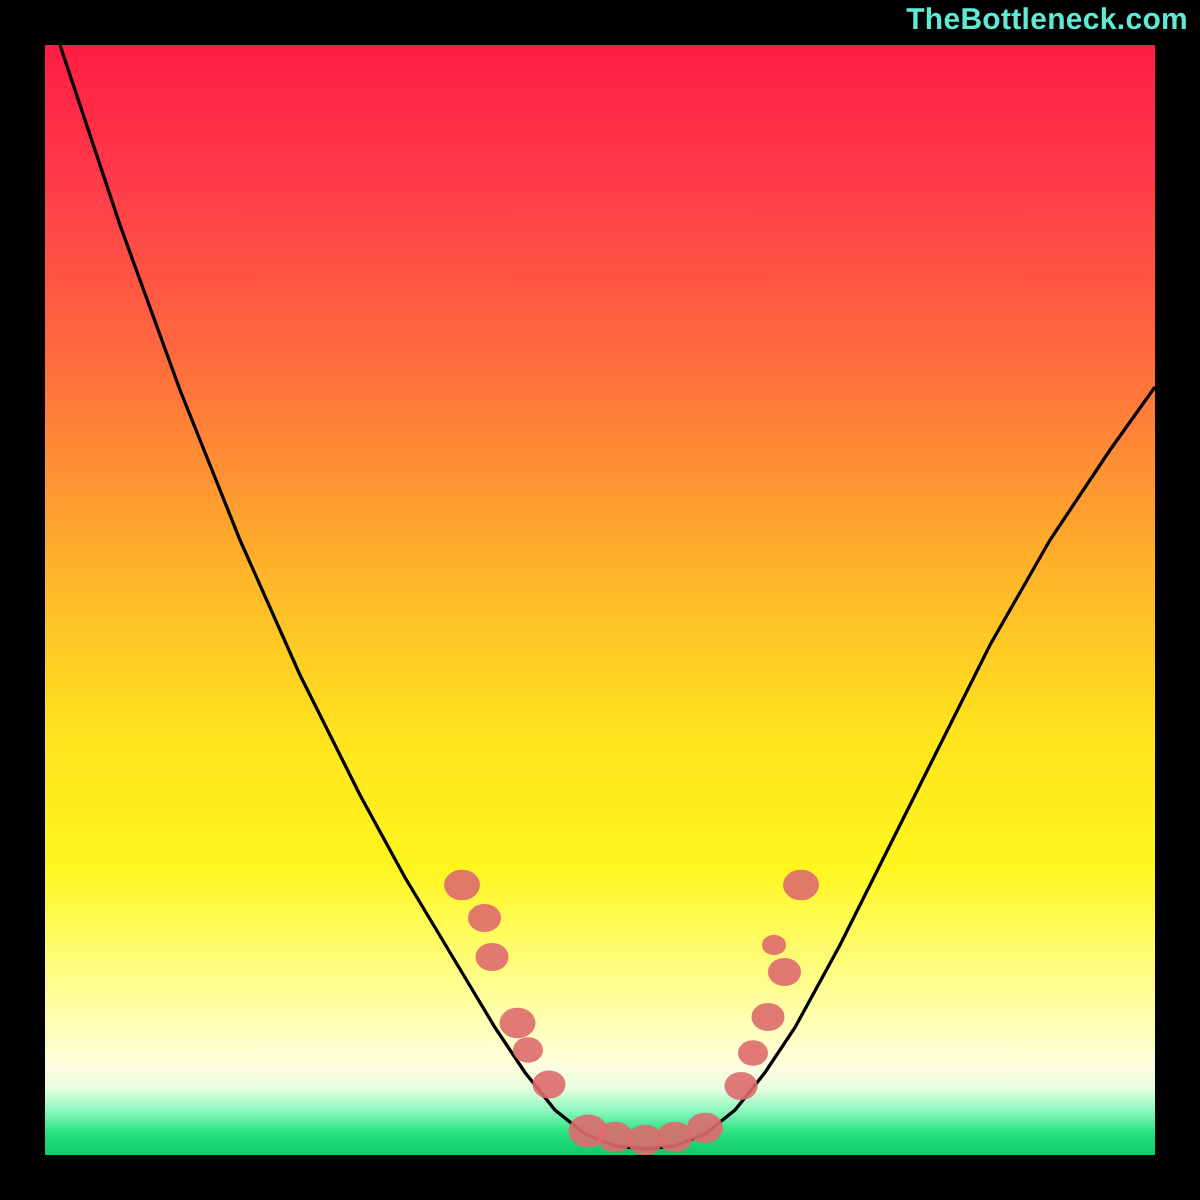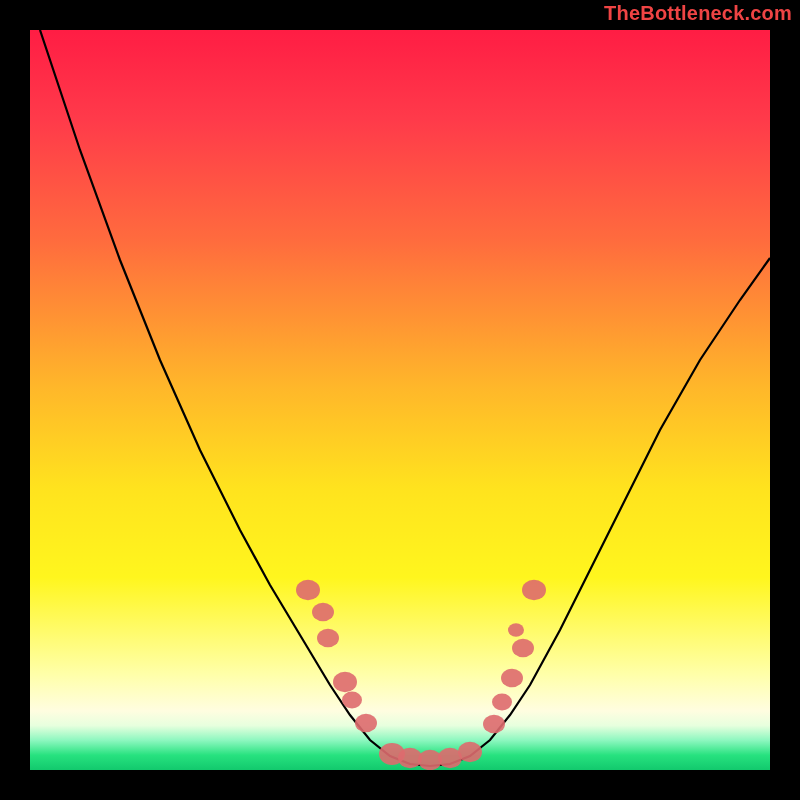--- a/index.html
+++ b/index.html
@@ -7,21 +7,21 @@
   .frame {
     position: relative;
     width: 800px;
     height: 800px;
     background: #000;
   }
   .watermark {
     position: absolute;
     top: 2px;
     right: 8px;
-    color: #ef4444;
+    color: #5eead4;
     font-family: Arial, Helvetica, sans-serif;
     font-size: 20px;
     font-weight: bold;
     letter-spacing: 0.2px;
   }
   .plot {
     position: absolute;
     left: 30px;
     top: 30px;
     width: 740px;

